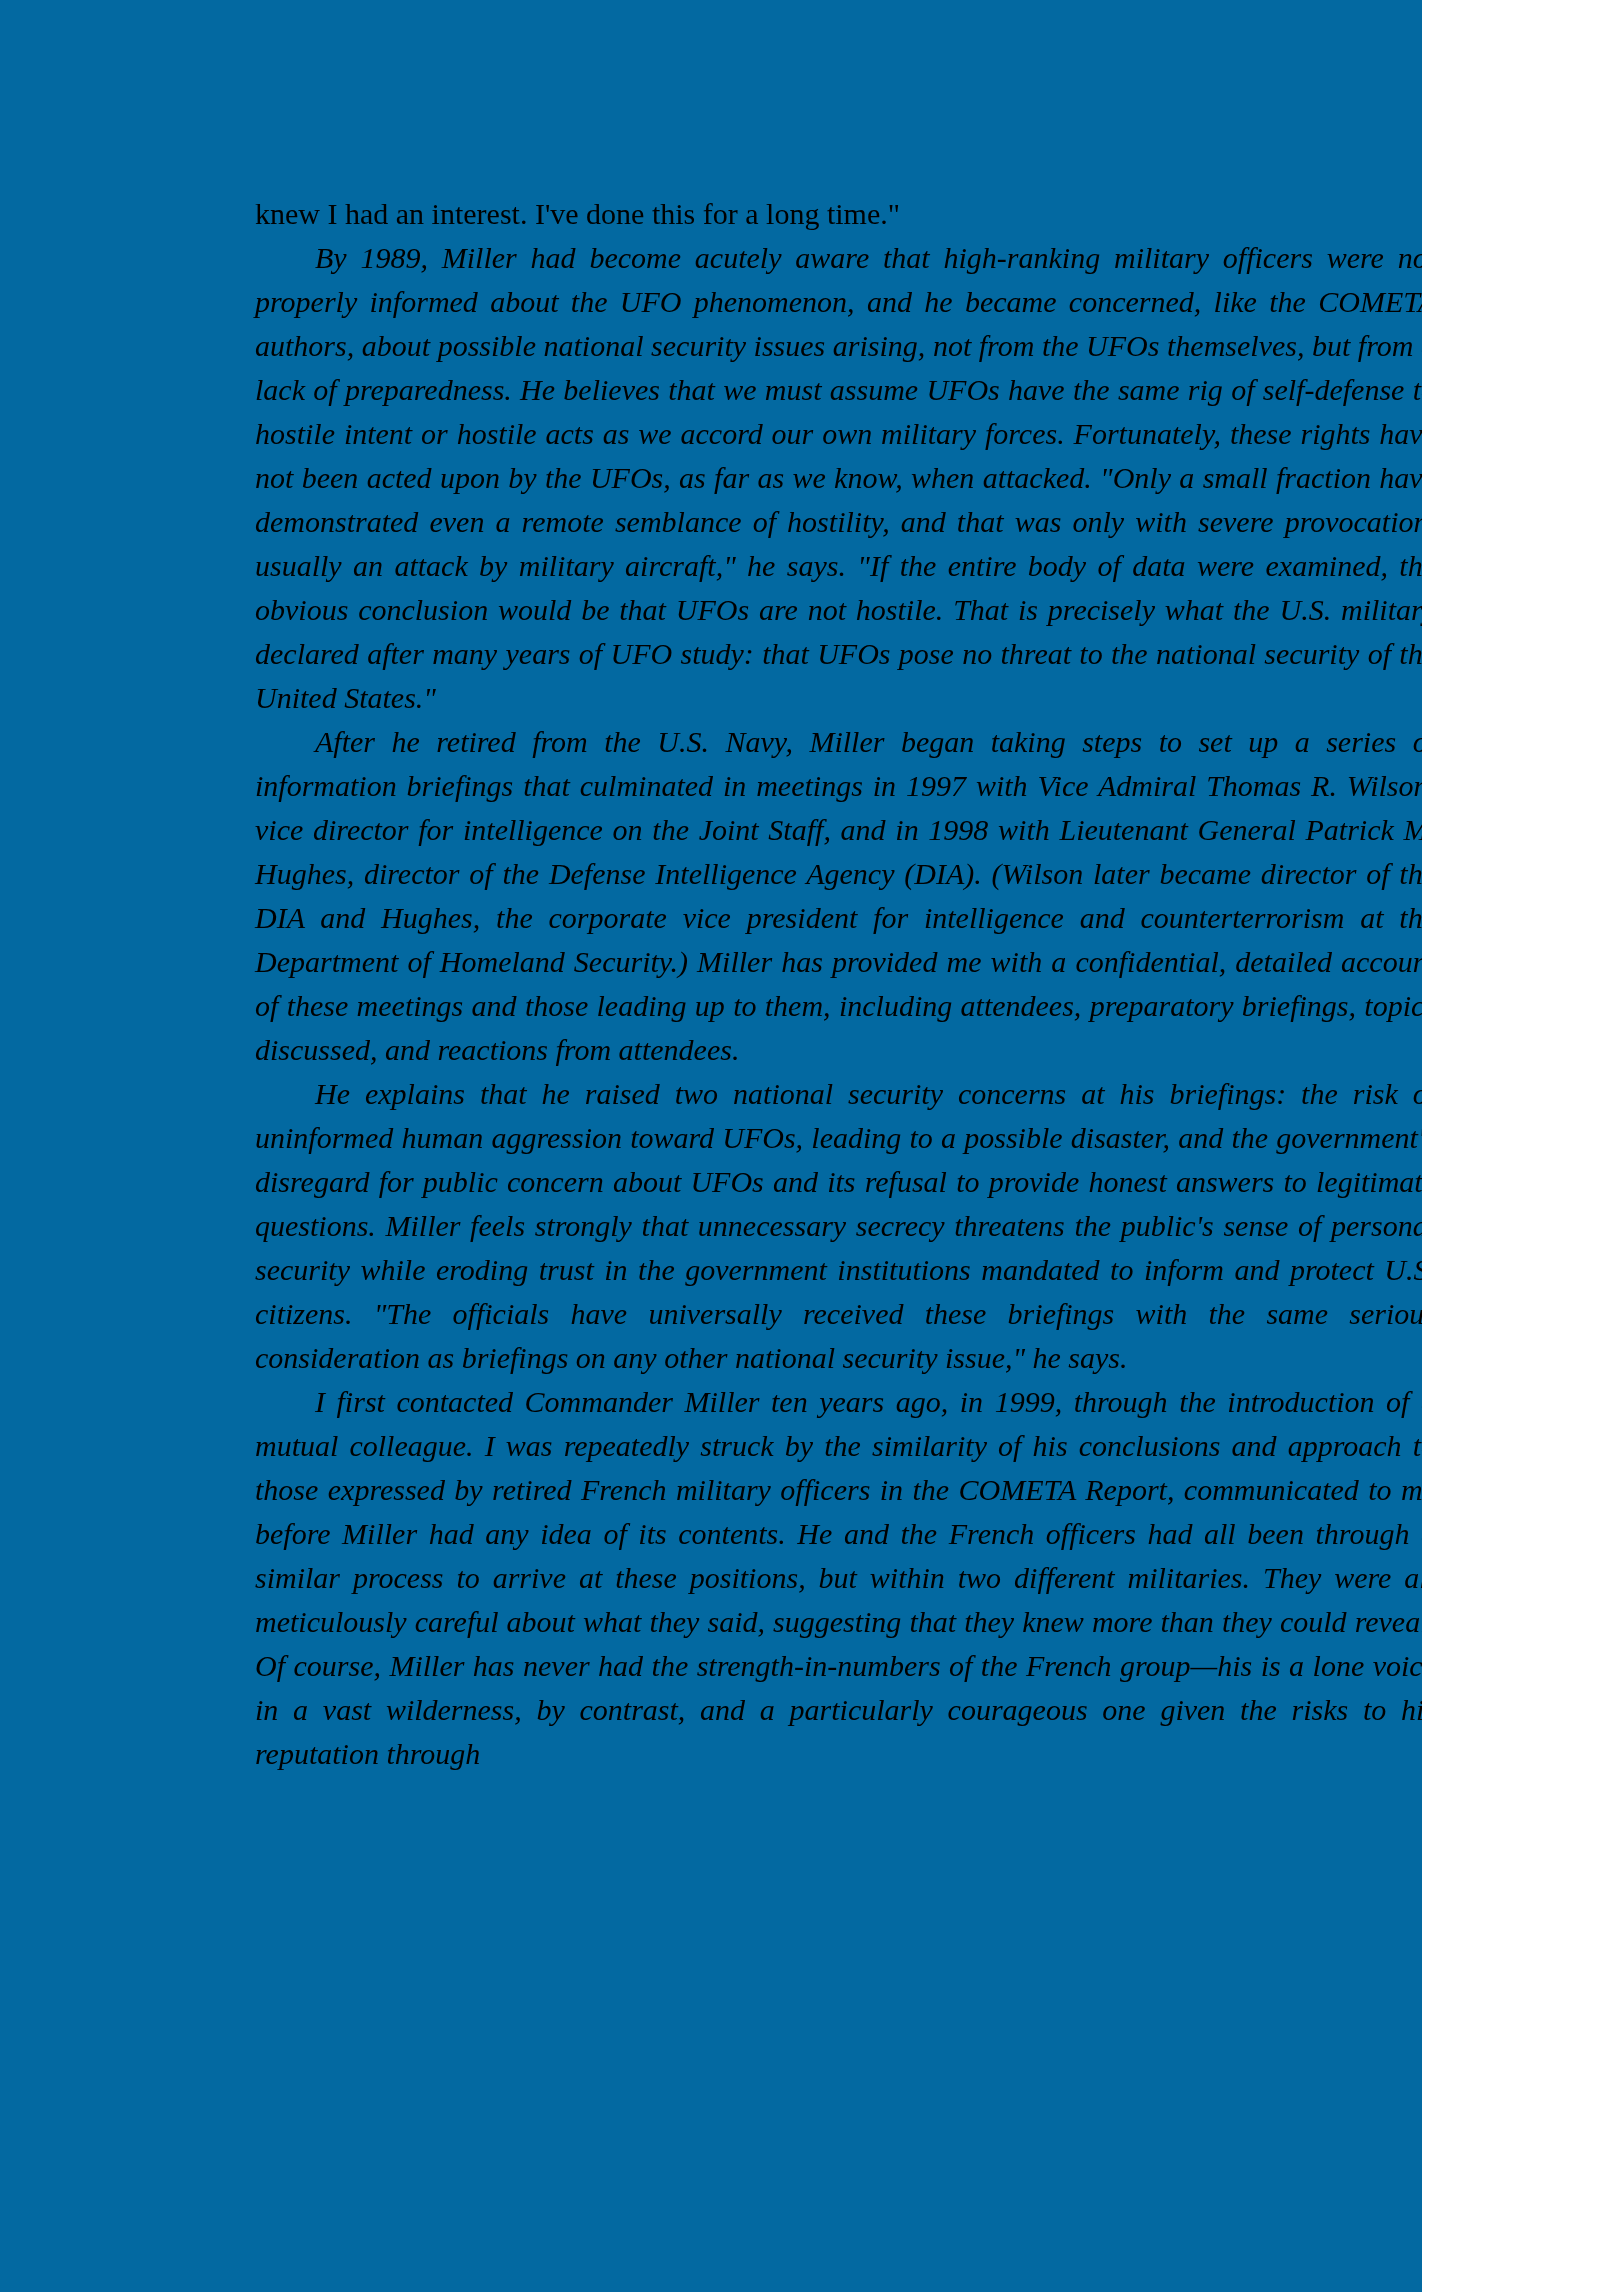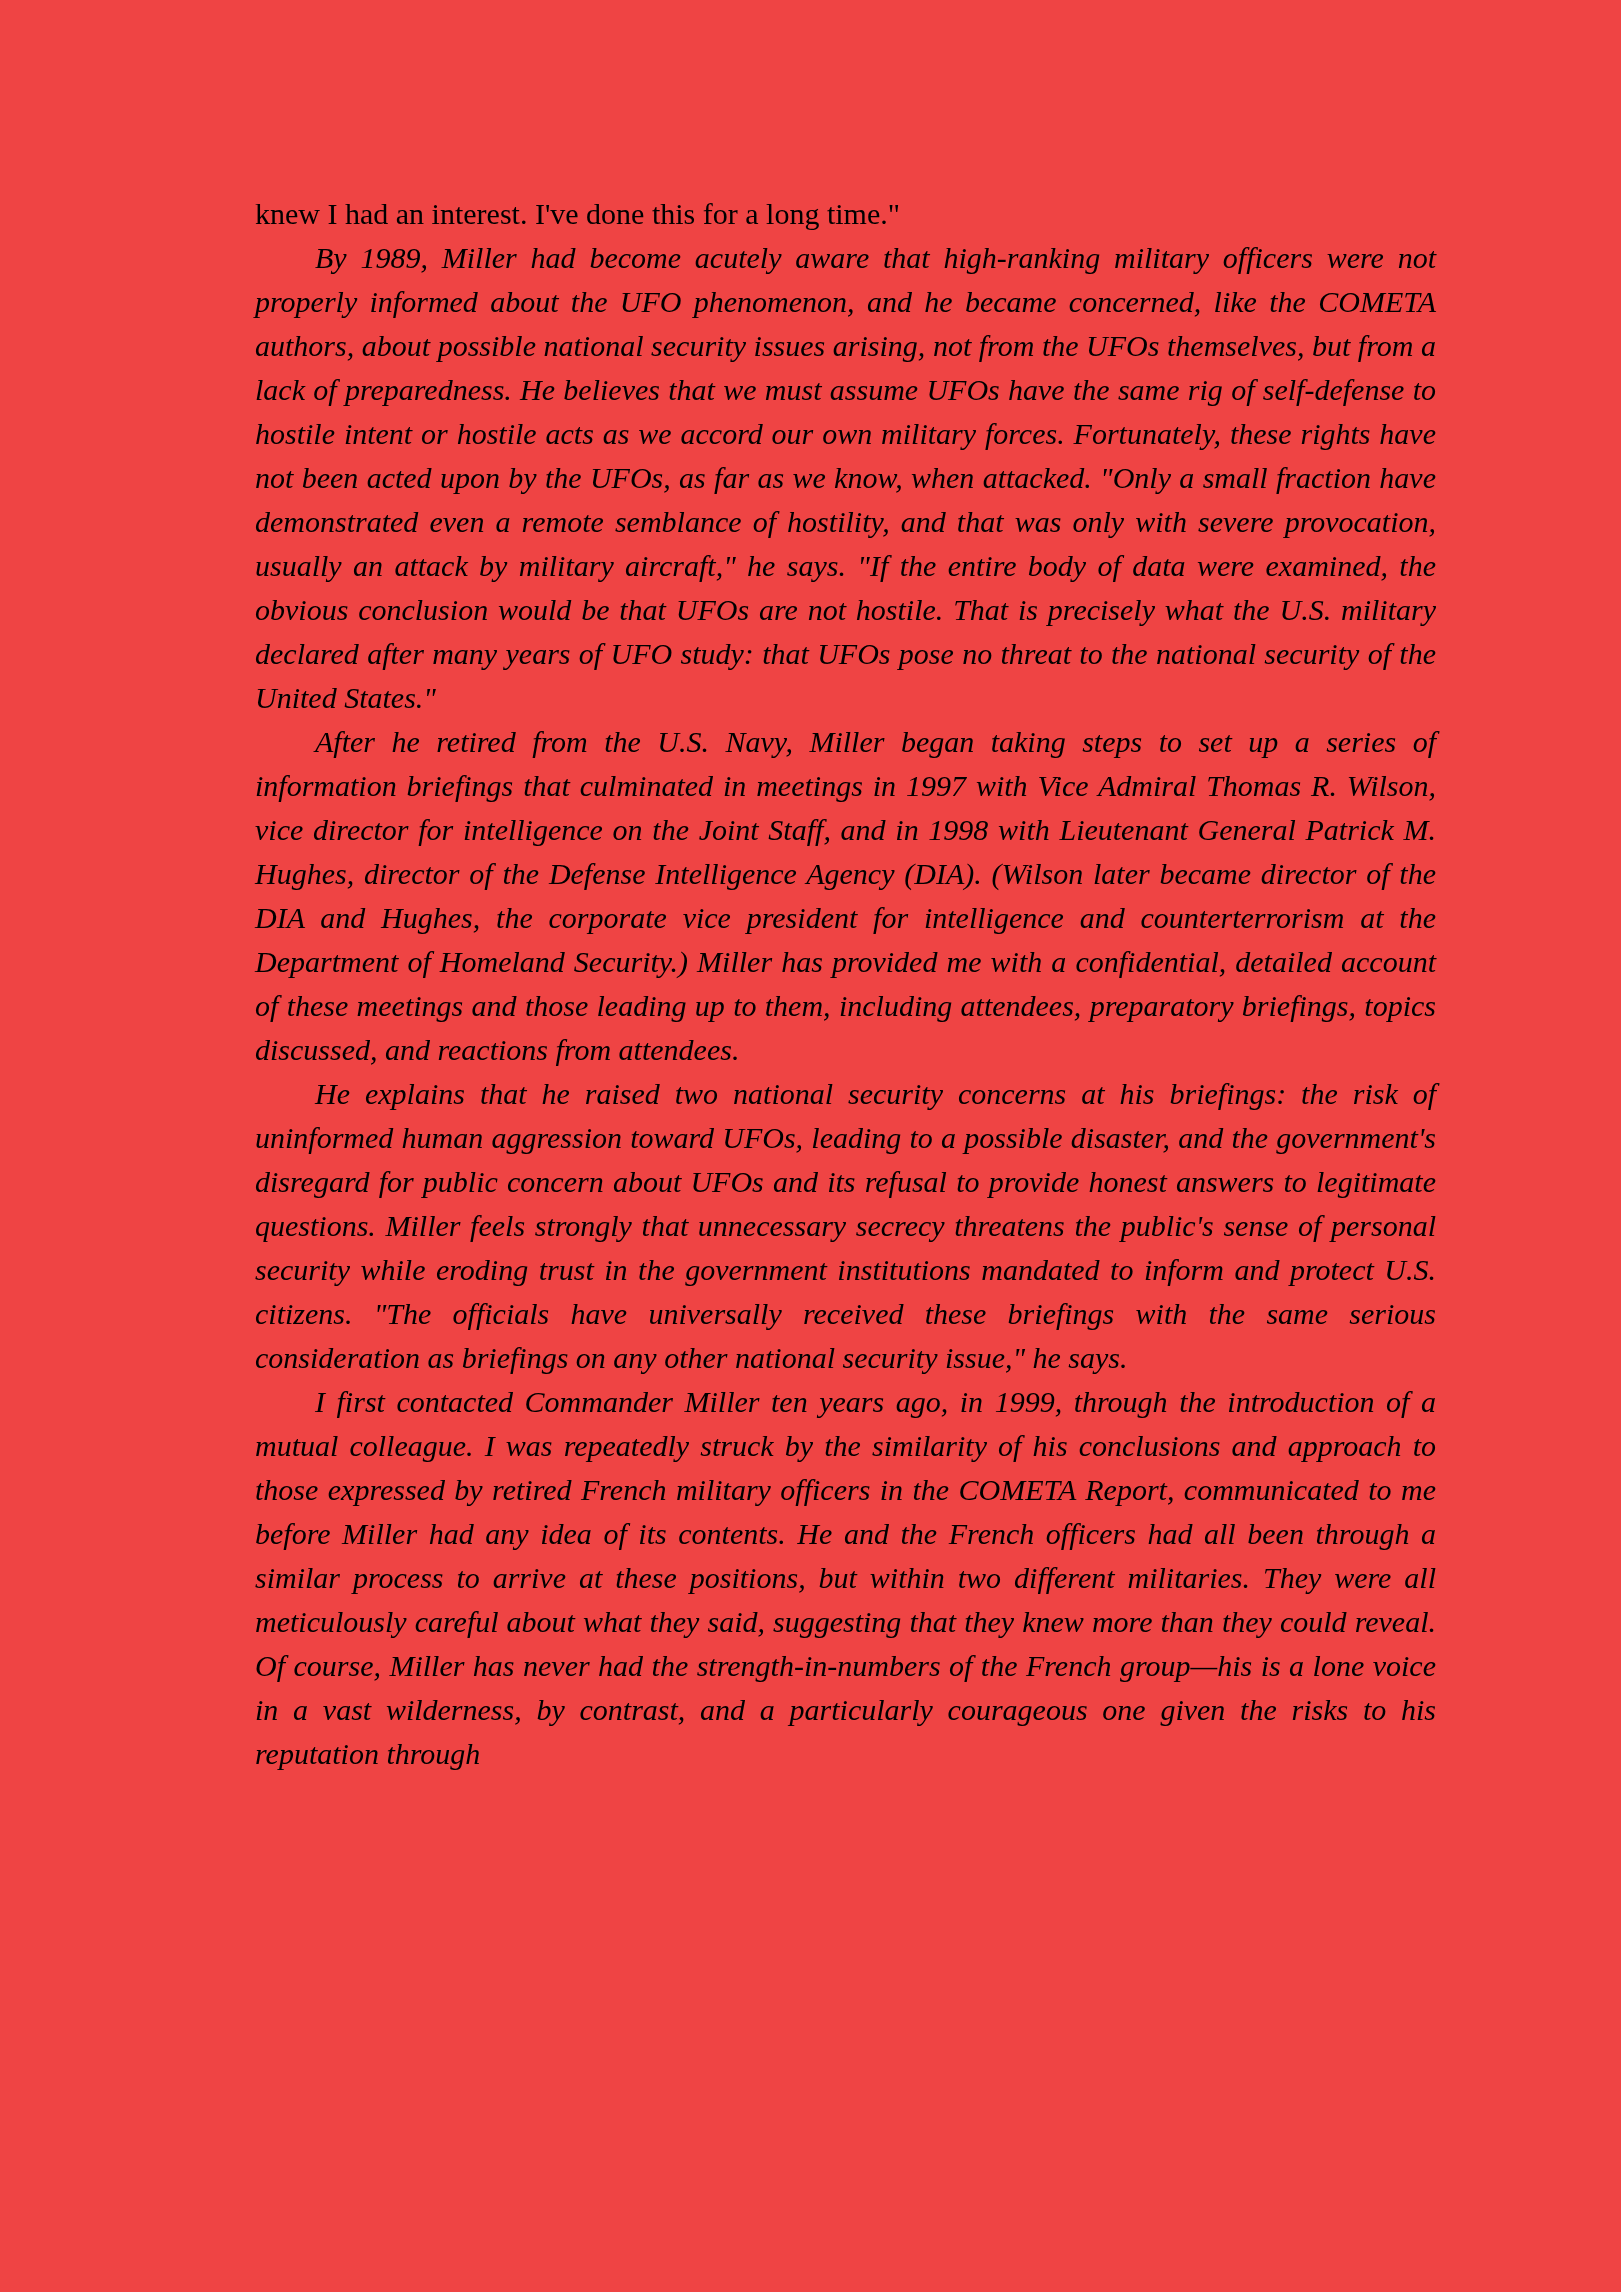--- a/index.html
+++ b/index.html
@@ -6,23 +6,23 @@
   html, body {
     margin: 0;
     padding: 0;
     background: #ffffff;
   }
   body {
     font-family: "Liberation Serif", "DejaVu Serif", serif;
   }
   .page {
     position: relative;
-    width: 1621px;
+    width: 1422px;
     height: 2293px;
-    background: #ef4444;
+    background: #0369a1;
     overflow: hidden;
     box-sizing: border-box;
     padding-left: 42px;
   }
   .text-block {
     position: absolute;
     left: 255px;
     top: 192px;
     width: 1181px;
   }

